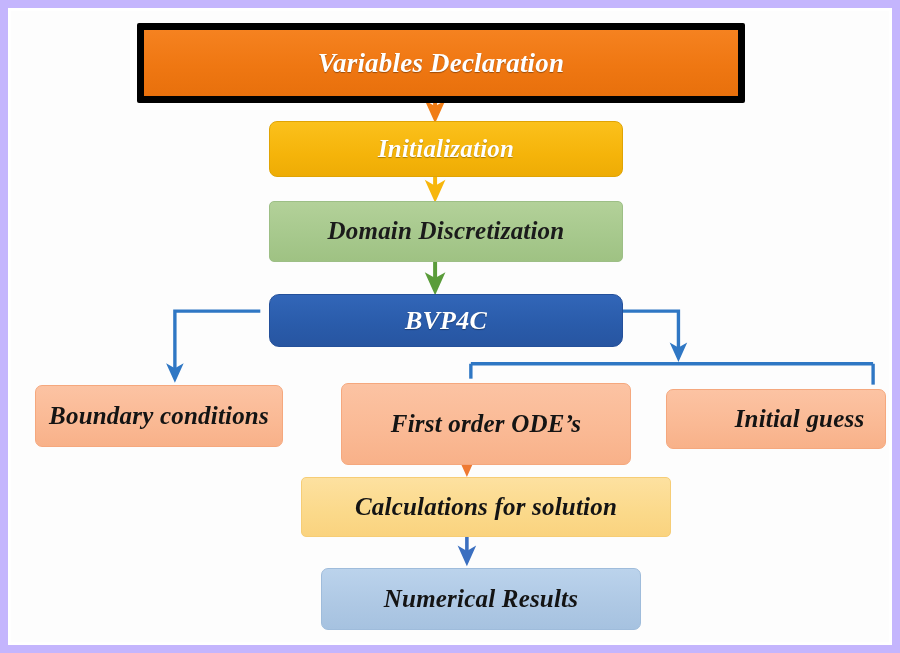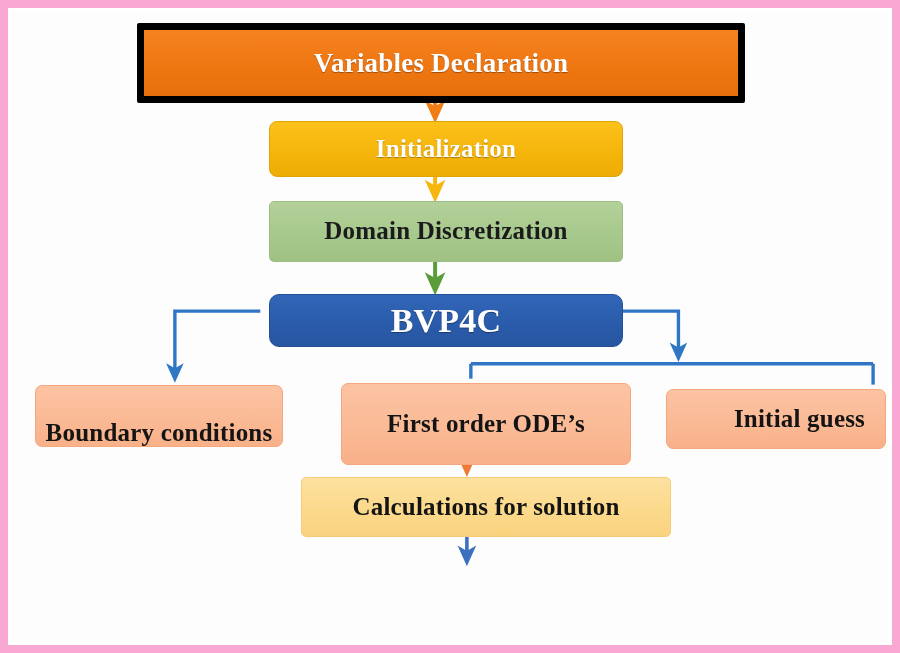--- a/index.html
+++ b/index.html
@@ -2,22 +2,23 @@
 <html><head>
 <meta charset="utf-8">
 <style>
   html,body{margin:0;padding:0;background:#ffffff;}
   body{width:900px;height:653px;font-family:"Liberation Serif",serif;}
 
   #frame{
     position:relative;
     width:900px;height:653px;
     box-sizing:border-box;
-    background:#f9a8d4;
+    background:#c4b5fd;
     padding:8px;
+    font-style:italic;
   }
   #inner{
     position:relative;
     width:100%;height:100%;
     box-sizing:border-box;
     background:#ffffff;
     border:3px solid #ffffff;
     overflow:hidden;
   }
   #canvas{
@@ -74,32 +75,32 @@
     color:#1b1b1b;
     font-size:25px;
   }
 
   .n-bvp{
     left:258px;top:283px;width:354px;height:53px;
     background:linear-gradient(180deg,#3266b8 0%,#2a5cab 55%,#2755a1 100%);
     border:1px solid #24509a;
     border-radius:10px;
     color:#ffffff;
-    font-size:34px;
+    font-size:26px;
     text-shadow:0 1px 1px rgba(0,0,0,.35);
   }
 
   .salmon{
     background:linear-gradient(180deg,#fcc3a3 0%,#fab994 60%,#f8b189 100%);
     border:1px solid #f5a87e;
     border-radius:7px;
     color:#141414;
     font-size:25px;
   }
-  .n-bc{ left:24px;  top:374px; width:248px; height:62px;align-items:flex-end; }
+  .n-bc{ left:24px;  top:374px; width:248px; height:62px; }
   .n-ode{ left:330px; top:372px; width:290px; height:82px; }
   .n-guess{ left:655px;top:378px; width:220px; height:60px;padding-left:47px; }
 
   .n-calc{
     left:290px;top:466px;width:370px;height:60px;
     background:linear-gradient(180deg,#fde1a0 0%,#fbd98a 60%,#fad37f 100%);
     border:1px solid #f6cd76;
     border-radius:5px;
     color:#141414;
     font-size:25px;
@@ -192,16 +193,19 @@
       </div>
 
       <div class="node salmon n-guess">
         <span>Initial guess</span>
       </div>
 
       <div class="node n-calc">
         <span>Calculations for solution</span>
       </div>
 
+      <div class="node n-num">
+        <span>Numerical Results</span>
+      </div>
 
     </div>
   </div>
 </div>
 
 </body></html>

